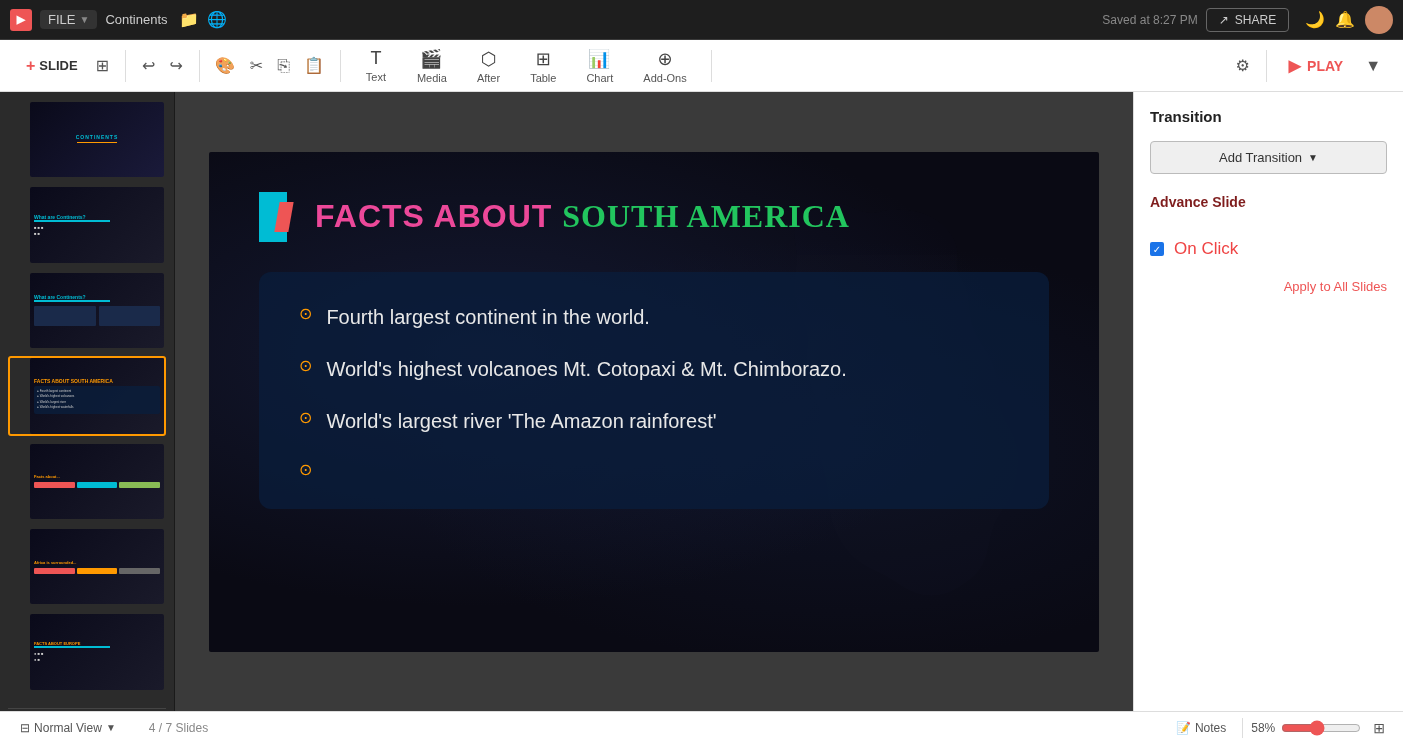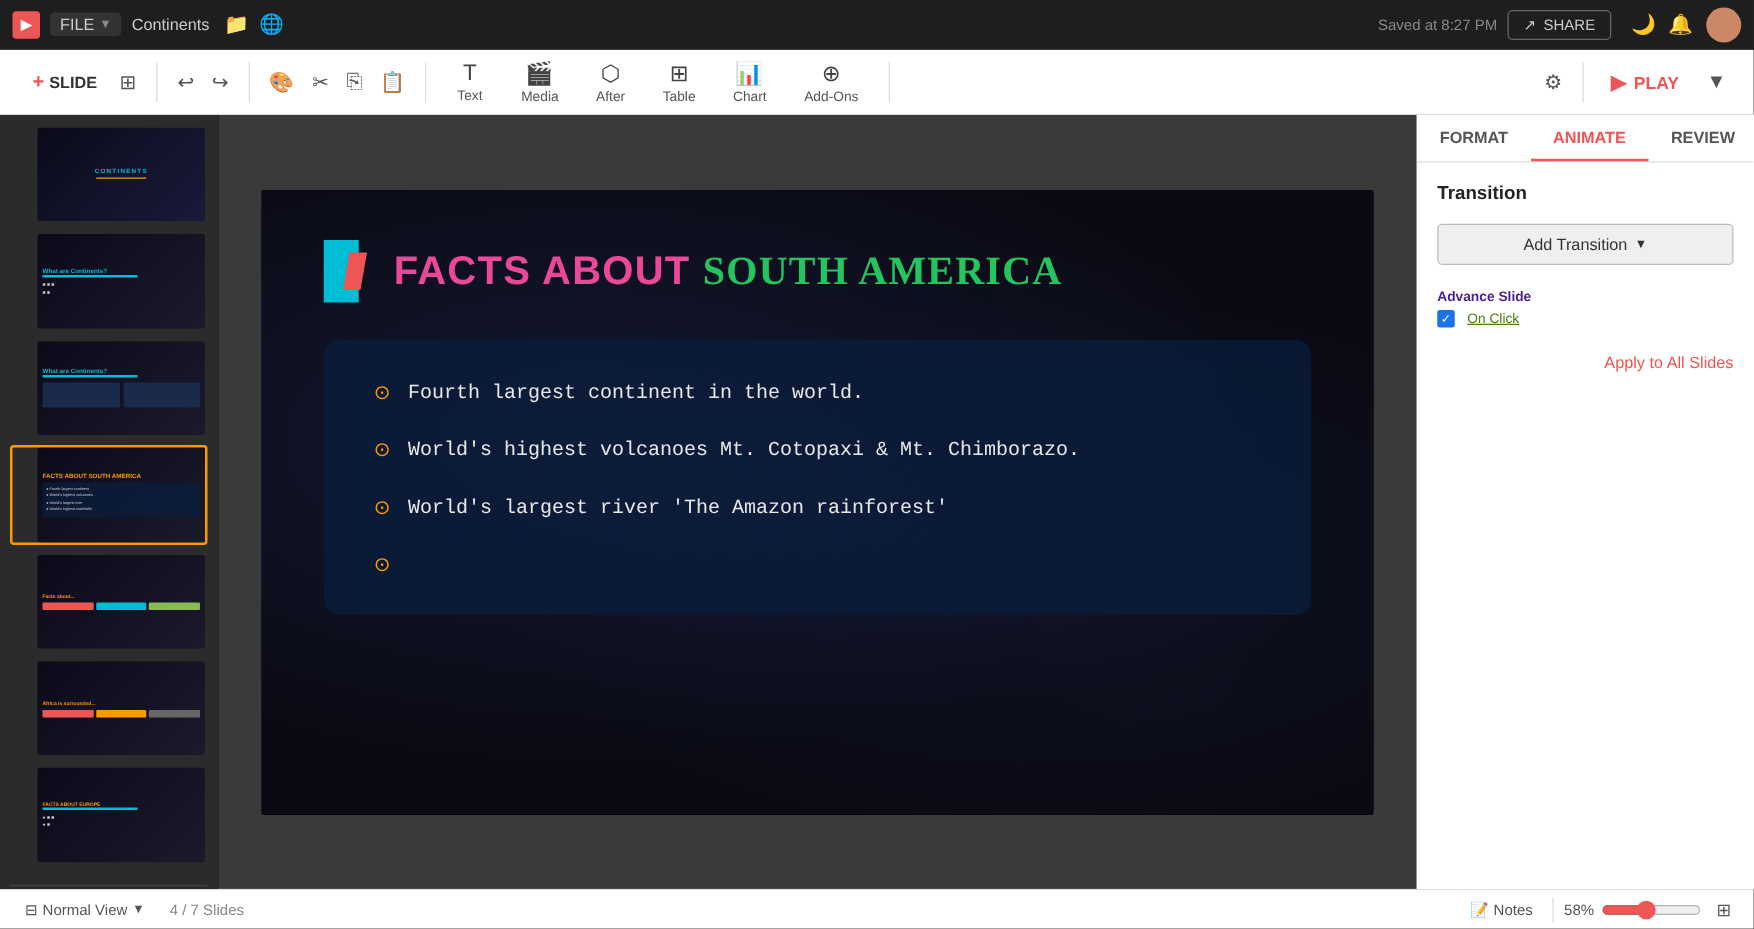--- a/index.html
+++ b/index.html
@@ -69,43 +69,43 @@
     .header-accent { width: 40px; height: 50px; position: relative; }
     .accent-bar-blue { position: absolute; left: 0; top: 0; width: 28px; height: 50px; background: #00bcd4; }
     .accent-bar-red { position: absolute; left: 18px; top: 10px; width: 14px; height: 30px; background: #e55; transform: skewX(-10deg); }
     .facts-title { font-size: 32px; font-weight: 900; color: #fff; letter-spacing: 1px; }
     .facts-title span { color: #ec4899; }
 
     .facts-box { position: absolute; top: 120px; left: 50px; right: 50px; background: rgba(10, 30, 60, 0.75); border-radius: 12px; padding: 30px 40px; }
     .fact-item { display: flex; align-items: flex-start; gap: 14px; margin-bottom: 22px; }
     .fact-item:last-child { margin-bottom: 0; }
     .fact-bullet { color: #f90; font-size: 16px; margin-top: 2px; flex-shrink: 0; }
-    .fact-text { color: #e8e8e8; font-size: 16px; line-height: 1.5; font-family: Liberation Mono, monospace; }
+    .fact-text { color: #e8e8e8; font-size: 20px; line-height: 1.5; }
 
     
     .stars-bg { position: absolute; inset: 0; background: radial-gradient(ellipse at 30% 40%, rgba(30,40,80,0.5) 0%, transparent 60%), radial-gradient(ellipse at 70% 60%, rgba(20,30,60,0.4) 0%, transparent 50%); }
 
     
     .right-panel { width: 270px; background: #fff; border-left: 1px solid #ddd; flex-shrink: 0; overflow-y: auto; }
     .transition-section { padding: 16px; }
     .transition-title { font-size: 15px; font-weight: 700; color: #222; margin-bottom: 16px; }
     .add-transition-btn { display: flex; align-items: center; justify-content: center; gap: 6px; border: 1px solid #bbb; border-radius: 4px; padding: 8px 16px; cursor: pointer; color: #333; font-size: 13px; width: 100%; }
-    .advance-title { font-size: 11px; font-weight: 700; color: #4c1d95; margin: 20px 0 4px; }
+    .advance-title { font-size: 14px; font-weight: 700; color: #7f1d1d; margin: 20px 0 29px; }
     .advance-option { display: flex; align-items: center; gap: 10px; margin-bottom: 10px; }
     .checkbox { width: 14px; height: 14px; border: 2px solid #aaa; border-radius: 2px; flex-shrink: 0; display: flex; align-items: center; justify-content: center; }
     .checkbox.checked { background: #1a73e8; border-color: #1a73e8; color: white; font-size: 10px; }
-    .advance-label { font-size: 11px; color: #4d7c0f; text-decoration: underline; }
+    .advance-label { font-size: 17px; color: #ef4444; }
     .advance-input { margin-left: auto; width: 36px; border: 1px solid #ccc; border-radius: 3px; padding: 2px 4px; font-size: 12px; text-align: center; }
     .apply-btn { color: #e55; font-size: 13px; cursor: pointer; text-align: right; margin-top: 20px; }
 
     
     .bottom-bar { display: flex; align-items: center; background: #fff; height: 32px; border-top: 1px solid #ddd; padding: 0 12px; font-size: 12px; color: #555; }
     .bottom-spacer { flex: 1; }
     .normal-view-btn { display: flex; align-items: center; gap: 4px; cursor: pointer; padding: 2px 8px; border-radius: 3px; }
-    .slide-count { margin-left: 12px; color: #888; }
+    .slide-count { margin-left: 25px; color: #888; }
     .notes-btn { display: flex; align-items: center; gap: 4px; cursor: pointer; padding: 2px 8px; }
     .fit-btn { cursor: pointer; padding: 2px 6px; border-radius: 3px; }
     .zoom-controls { display: flex; align-items: center; gap: 6px; }
     .zoom-slider { width: 80px; accent-color: #e55; }
 
     
     .sa-map { opacity: 0.15; fill: #446; }
 
     
     .slide-panel::-webkit-scrollbar { width: 4px; }
@@ -335,25 +335,20 @@
           <div class="fact-item">
             <span class="fact-bullet">⊙</span>
           </div>
         </div>
       </div>
     </div>
   </div>
 
   <div class="right-panel">
 
-    <div class="right-tabs">
-      <div class="right-tab">FORMAT</div>
-      <div class="right-tab active">ANIMATE</div>
-      <div class="right-tab">REVIEW</div>
-    </div>
 
     <div class="transition-section">
       <div class="transition-title">Transition</div>
 
       <button class="add-transition-btn">
         <span>Add Transition</span>
         <span style="font-size:10px;">▼</span>
       </button>
 
       <div class="advance-title">Advance Slide</div>

